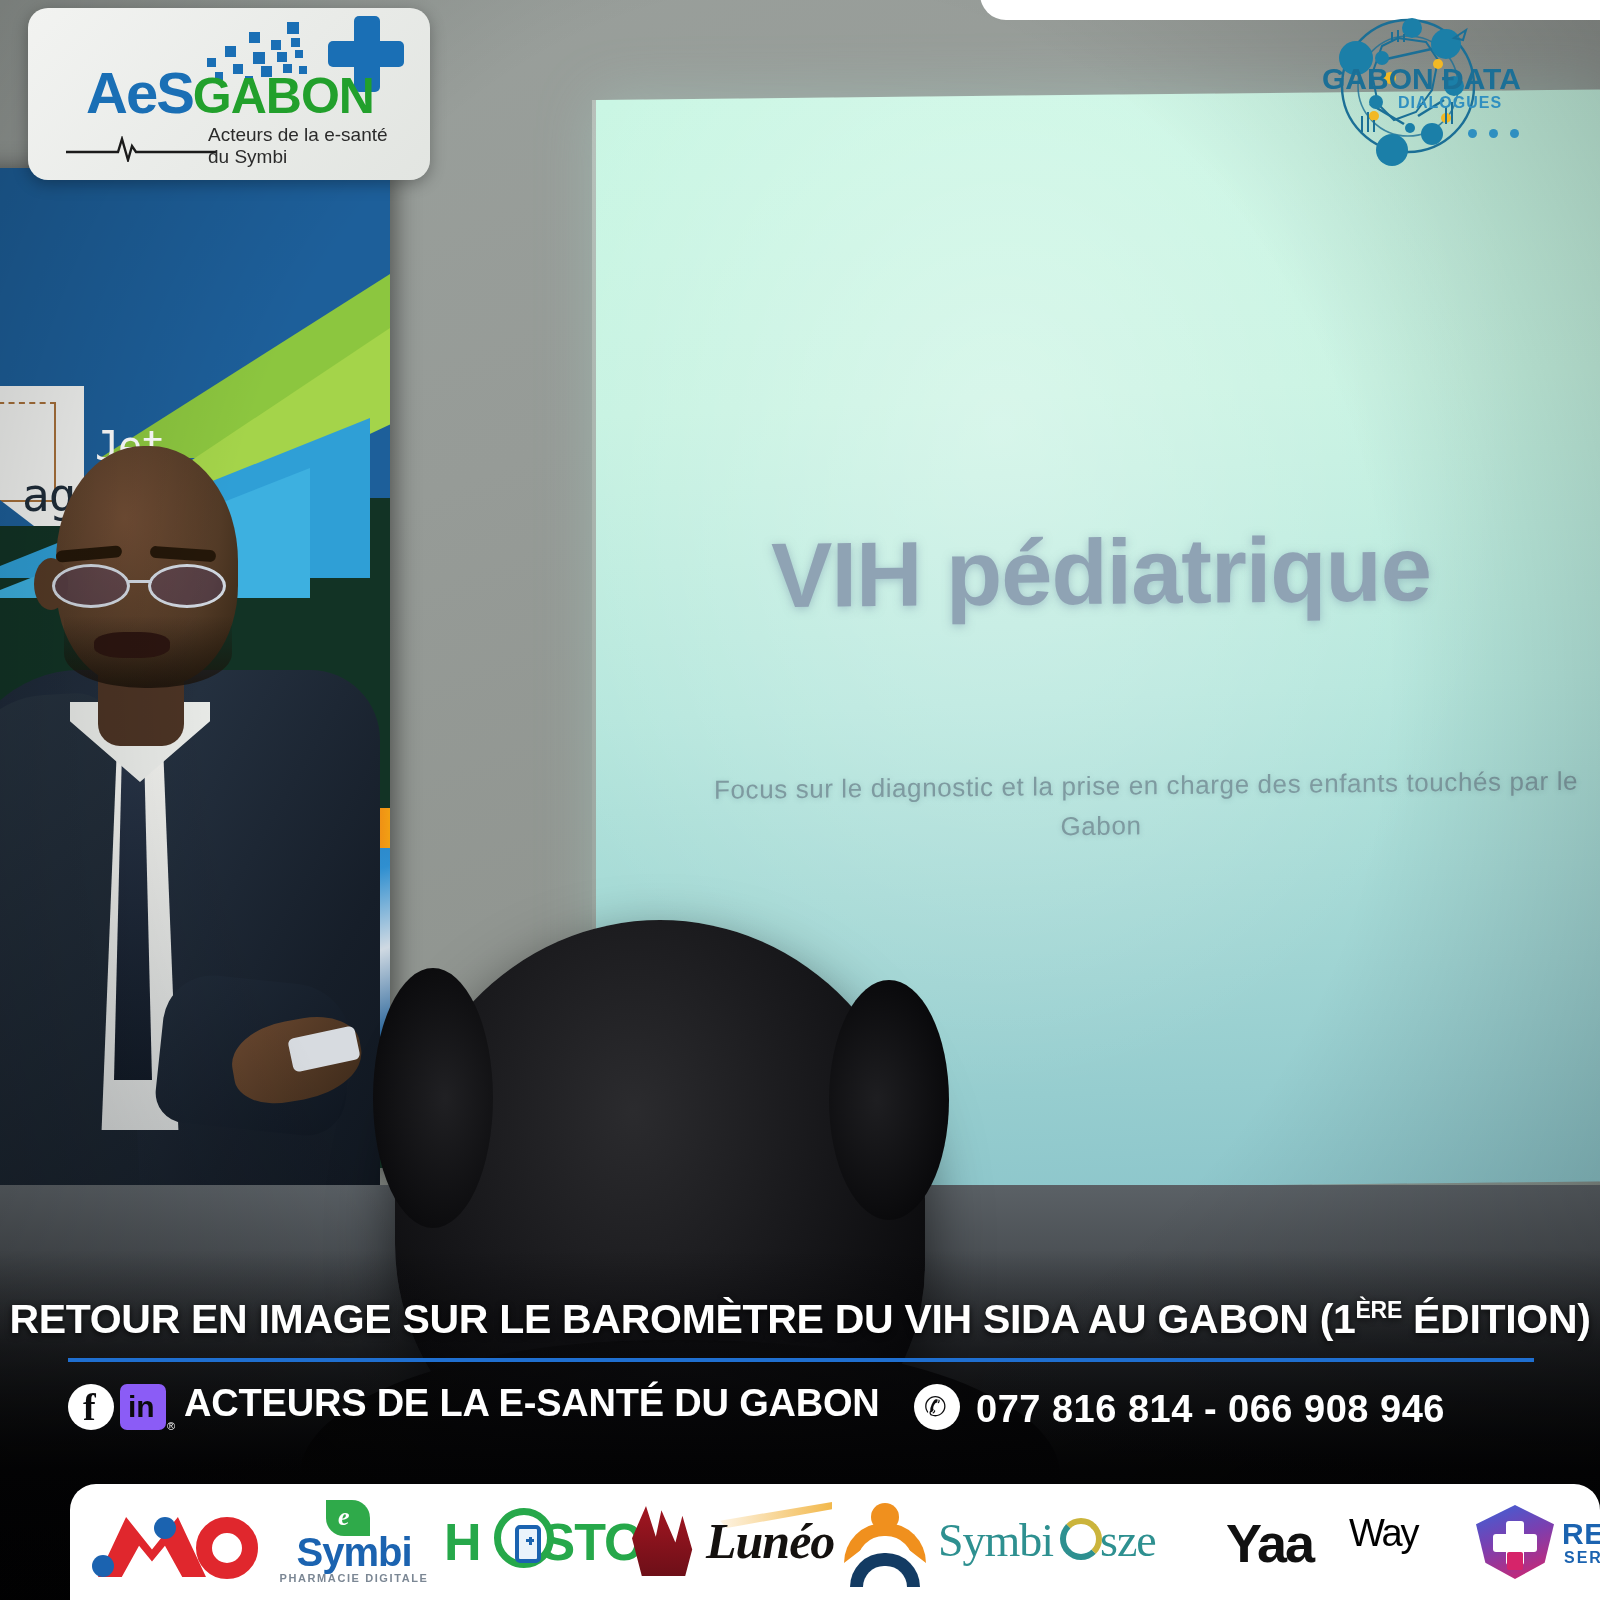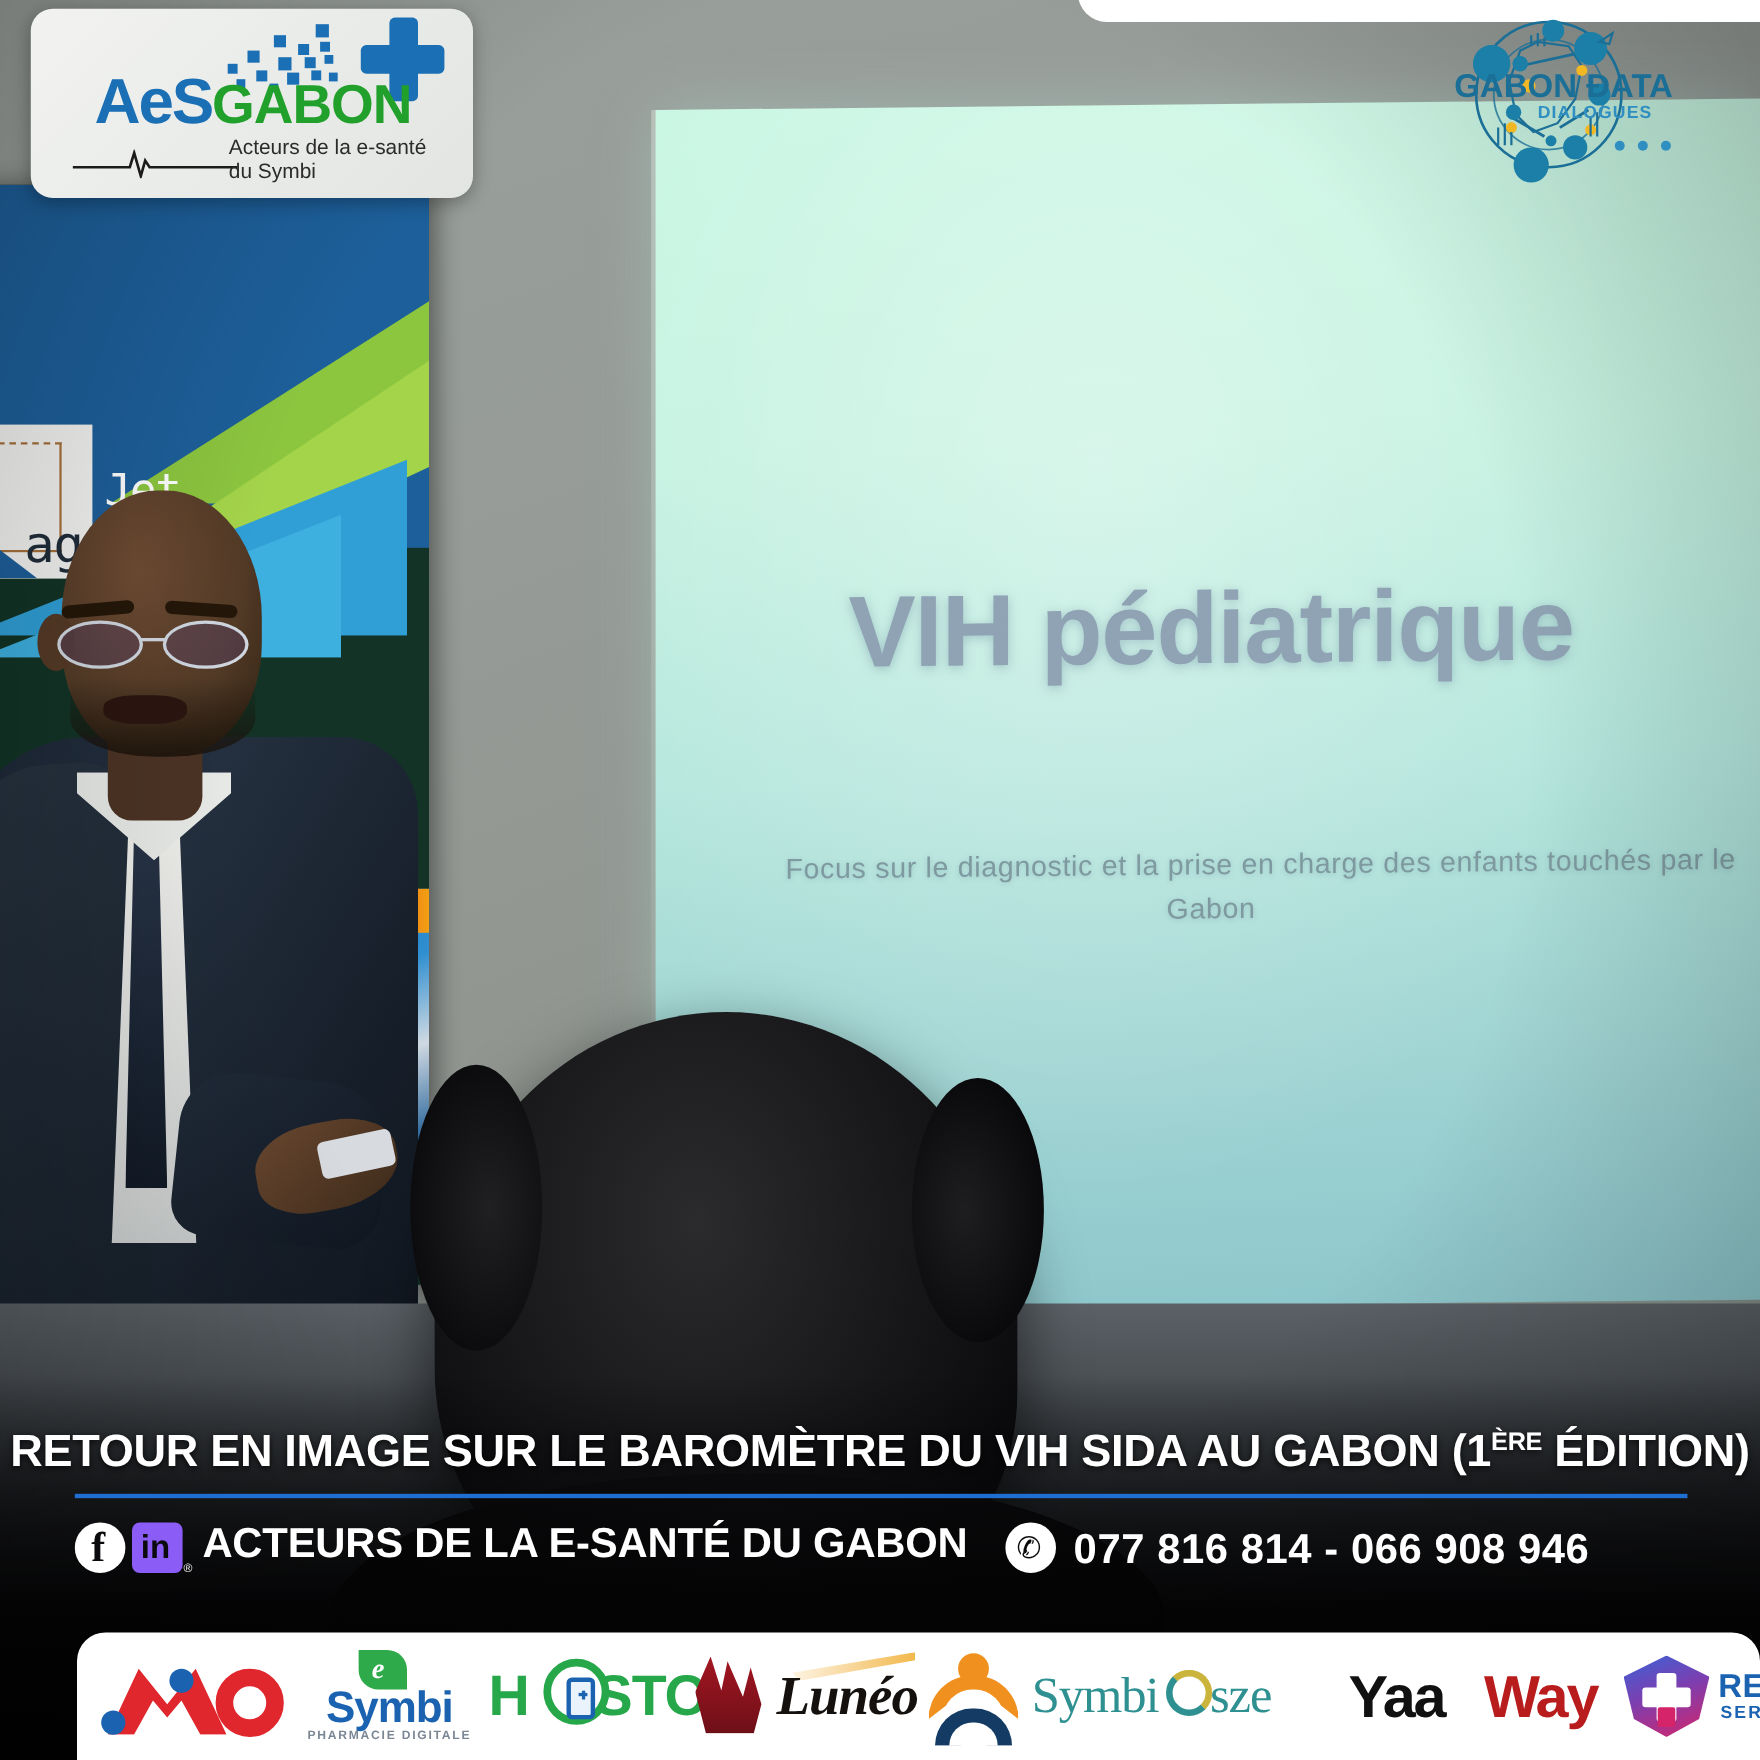--- a/index.html
+++ b/index.html
@@ -256,21 +256,21 @@
   
   .syw{position:relative;width:278px;height:64px;}
   .syw .a{position:absolute;left:0;top:4px;font-size:46px;color:#2e9090;letter-spacing:-1px;font-family:"Liberation Serif",serif;}
   .syw .ring{position:absolute;left:122px;top:8px;width:42px;height:42px;border-radius:50%;
     border:6px solid #2e9090;border-right-color:#cbb43c;border-top-color:#cbb43c;}
   .syw .b{position:absolute;left:162px;top:4px;font-size:46px;color:#2e9090;letter-spacing:-1px;font-family:"Liberation Serif",serif;}
 
   
   .yww{position:relative;width:240px;height:60px;}
   .yww .y1{position:absolute;left:0;top:0;font-size:54px;font-weight:700;color:#111;letter-spacing:-2px;}
-  .yww .y2{position:absolute;left:123px;top:0;font-size:54px;font-weight:700;color:#b91c1c;letter-spacing:-2px;}
+  .yww .y2{position:absolute;left:123px;top:0;font-size:38px;font-weight:400;color:#000000;letter-spacing:-2px;}
 
   
   .rel{position:relative;width:230px;height:78px;}
   .rel .badge{position:absolute;left:0;top:2px;width:78px;height:74px;
     background:linear-gradient(160deg,#3a63d8 0%,#7b3fb0 45%,#d6246a 100%);
     clip-path:polygon(50% 0,100% 26%,88% 78%,50% 100%,12% 78%,0 26%);}
   .rel .badge b{position:absolute;left:30px;top:16px;width:18px;height:44px;background:#fff;border-radius:3px;}
   .rel .badge i{position:absolute;left:17px;top:29px;width:44px;height:18px;background:#fff;border-radius:3px;}
   .rel .badge em{position:absolute;left:31px;top:47px;width:16px;height:18px;background:#d6246a;border-radius:2px;font-style:normal;}
   .rel .t1{position:absolute;left:86px;top:14px;font-size:30px;font-weight:800;letter-spacing:.5px;}

